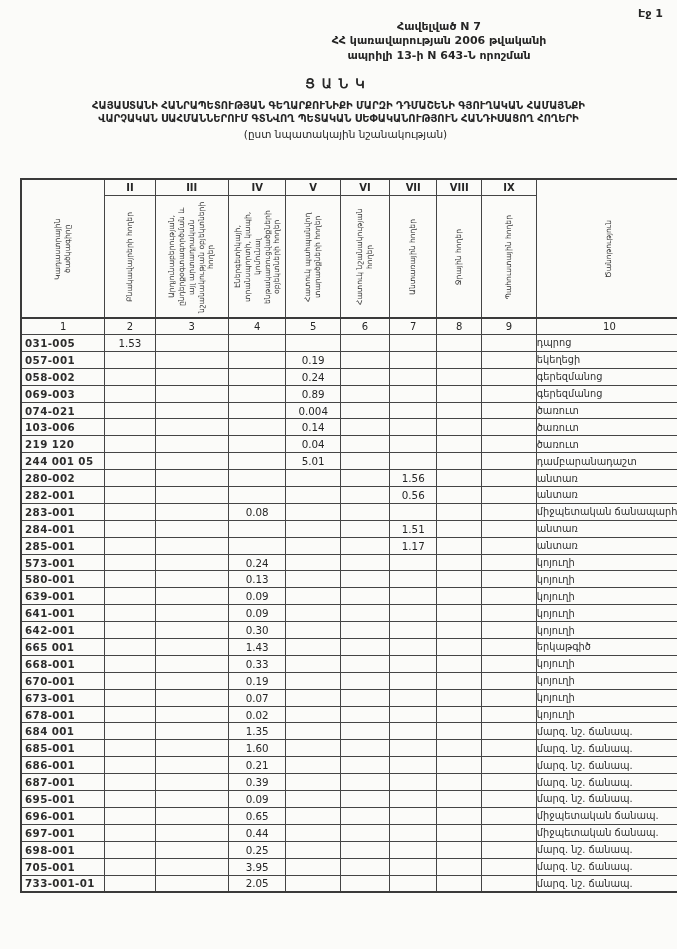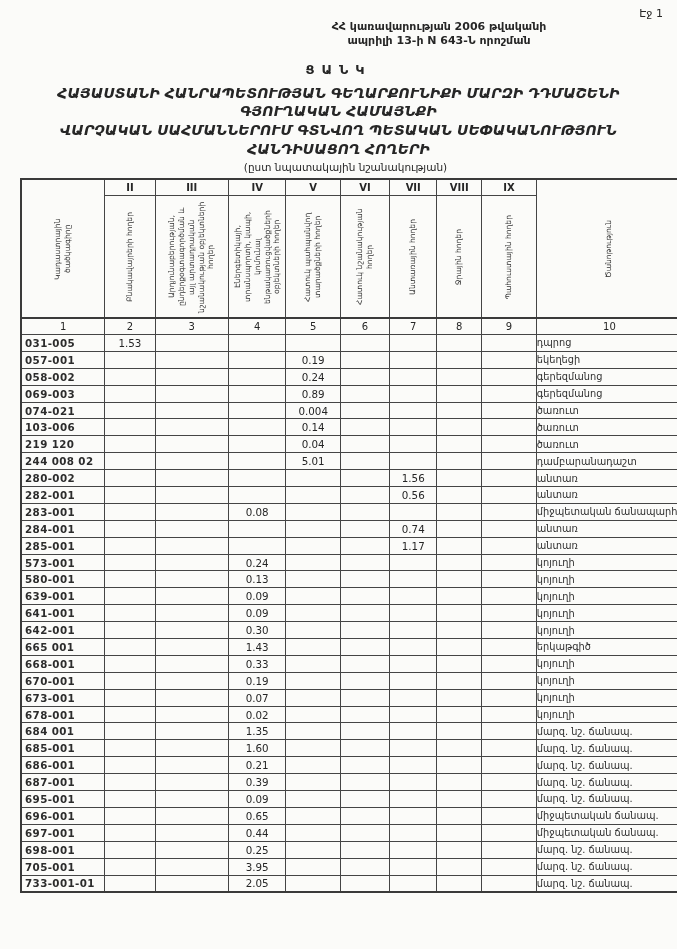--- a/index.html
+++ b/index.html
@@ -4,25 +4,25 @@
 <style>
   html,body{margin:0;padding:0;}
   body{
     width:677px;height:949px;
     background:#fbfbf9;
     font-family:"DejaVu Sans", sans-serif;
     color:#262626;
     position:relative;
     overflow:hidden;
   }
-  .page-number{position:absolute;top:7px;right:14px;font-size:11px;font-weight:normal;}
+  .page-number{position:absolute;top:7px;right:14px;font-size:11px;font-weight:bold;}
   .annex{margin:20px 18px 0 auto;width:440px;text-align:center;font-weight:bold;font-size:11px;line-height:1.3;}
   .title-block{margin-top:13px;text-align:center;}
-  .title-heading{font-weight:bold;font-size:13px;letter-spacing:7px;margin-bottom:7px;}
-  .title-line{font-weight:bold;font-size:14px;line-height:1.35;padding:0 6px;font-style:italic;}
+  .title-heading{font-weight:bold;font-size:13px;letter-spacing:7px;margin-bottom:7px;font-family:Liberation Serif, serif;}
+  .title-line{font-weight:bold;font-size:10px;line-height:1.35;padding:0 6px;}
   .title-sub{font-size:10.5px;margin-top:2px;padding-left:14px;}
   table.land-table{
     position:absolute;left:20px;top:178px;width:664px;
     border-collapse:collapse;table-layout:fixed;
     background:transparent;
   }
   .land-table th,.land-table td{border:1.5px solid #454545;padding:0;}
   .land-table{border:2px solid #3a3a3a;}
   th.hcol{height:137px;vertical-align:top;font-weight:normal;}
   .roman{height:15px;line-height:15px;border-bottom:1.5px solid #454545;
@@ -39,20 +39,21 @@
   tbody.rows td.code{text-align:left;padding-left:3px;letter-spacing:0.4px;font-weight:bold;color:#2c2c2c;margin-left:36px;}
   tbody.rows td.val{text-align:center;}
   tbody.rows td.note{text-align:left;font-size:9.8px;color:#303030;}
 </style>
 </head>
 <body>
 
 <div class="page-number">Էջ 1</div>
 
 <div class="annex">
+  <div>Հավելված N 7</div>
   <div>ՀՀ կառավարության 2006 թվականի</div>
   <div>ապրիլի 13-ի N 643-Ն որոշման</div>
 </div>
 
 <div class="title-block">
   <div class="title-heading">ՑԱՆԿ</div>
   <div class="title-line">ՀԱՅԱՍՏԱՆԻ ՀԱՆՐԱՊԵՏՈՒԹՅԱՆ ԳԵՂԱՐՔՈՒՆԻՔԻ ՄԱՐԶԻ ԴԴՄԱՇԵՆԻ ԳՅՈՒՂԱԿԱՆ ՀԱՄԱՅՆՔԻ</div>
   <div class="title-line">ՎԱՐՉԱԿԱՆ ՍԱՀՄԱՆՆԵՐՈՒՄ ԳՏՆՎՈՂ ՊԵՏԱԿԱՆ ՍԵՓԱԿԱՆՈՒԹՅՈՒՆ ՀԱՆԴԻՍԱՑՈՂ ՀՈՂԵՐԻ</div>
   <div class="title-sub">(ըստ նպատակային նշանակության)</div>
 </div>
@@ -223,21 +224,21 @@
         <td class="val"></td>
         <td class="val"></td>
         <td class="val">0.04</td>
         <td class="val"></td>
         <td class="val"></td>
         <td class="val"></td>
         <td class="val"></td>
         <td class="note">ծառուտ</td>
       </tr>
       <tr>
-        <td class="code">244 008 02</td>
+        <td class="code">244 001 05</td>
         <td class="val"></td>
         <td class="val"></td>
         <td class="val"></td>
         <td class="val">5.01</td>
         <td class="val"></td>
         <td class="val"></td>
         <td class="val"></td>
         <td class="val"></td>
         <td class="note">դամբարանադաշտ</td>
       </tr>
@@ -277,21 +278,21 @@
         <td class="val"></td>
         <td class="note">միջպետական ճանապարհ</td>
       </tr>
       <tr>
         <td class="code">284-001</td>
         <td class="val"></td>
         <td class="val"></td>
         <td class="val"></td>
         <td class="val"></td>
         <td class="val"></td>
-        <td class="val">0.74</td>
+        <td class="val">1.51</td>
         <td class="val"></td>
         <td class="val"></td>
         <td class="note">անտառ</td>
       </tr>
       <tr>
         <td class="code">285-001</td>
         <td class="val"></td>
         <td class="val"></td>
         <td class="val"></td>
         <td class="val"></td>

